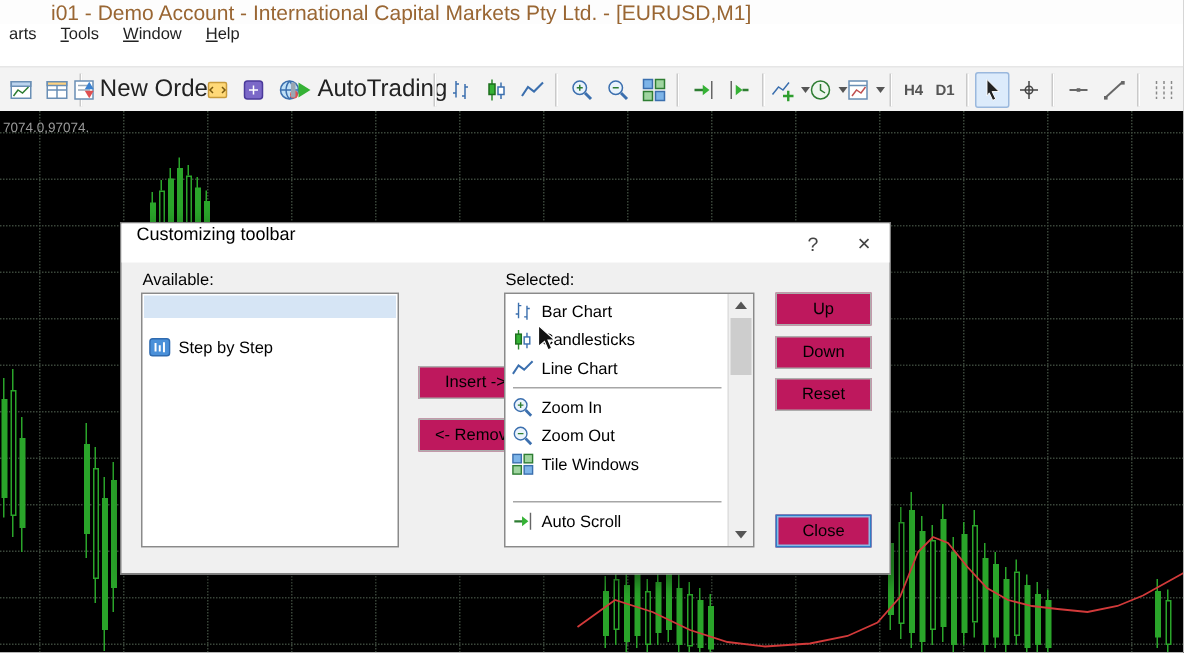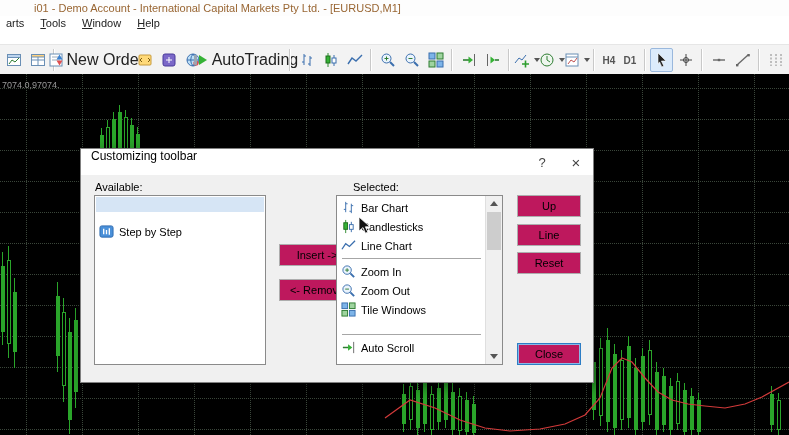--- a/index.html
+++ b/index.html
@@ -1,20 +1,20 @@
 <!DOCTYPE html>
 <html style="--candle: #2aa52a; --ma: #d23a3a;"><head>
 <meta charset="utf-8">
 <style>
   html,body{margin:0;padding:0;background:#fff;}
   .screen{position:relative;width:789px;height:435px;overflow:hidden;
           font-family:"Liberation Sans",sans-serif;background:#fff;}
 
   
-  .titlebar{height:16px;background:#fdfdfd;font-size:11px;color:#996633;
+  .titlebar{height:16px;background:#fdfdfd;font-size:14px;color:#996633;
             padding-left:34px;line-height:16px;white-space:nowrap;overflow:hidden;}
   .menubar{height:15px;font-size:11px;color:#222;padding-left:6px;display:flex;
            gap:16px;line-height:15px;background:#fff;}
   .menu-item{display:inline-block;cursor:default;}
   .menu-item.accel::first-letter{text-decoration:underline;}
   .gapbar{height:13px;background:#fff;}
   .toolbar{height:30px;background:#f3f3f3;border-top:1px solid #e6e6e6;
            border-bottom:1px solid #d6d6d6;display:flex;align-items:center;
            padding:0 2px;gap:1px;white-space:nowrap;overflow:hidden;}
   .tb{height:24px;min-width:23px;border:1px solid transparent;background:transparent;
@@ -42,21 +42,21 @@
   
   .dialog{position:absolute;left:80px;top:148px;width:512px;height:233px;background:#f0f0f0;
           border:1px solid #808080;box-shadow:4px 4px 12px rgba(0,0,0,.45);font-size:11px;z-index:10;}
   .dlg-title{height:26px;background:#fff;display:flex;padding-left:10px;}
   .dlg-title-text{flex:1;font-size:12px;color:#000;}
   .dlg-btn{width:34px;height:26px;border:none;background:transparent;font-size:13px;color:#444;
            font-family:inherit;cursor:default;}
   .dlg-btn.x{font-size:15px;}
   .lbl{position:absolute;color:#000;}
   .available-lbl{left:14px;top:32px;}
-  .selected-lbl{left:256px;top:32px;margin-left:16px;}
+  .selected-lbl{left:256px;top:32px;}
   .listbox{position:absolute;top:46px;height:170px;background:#fff;border:1px solid #8a8a8a;box-sizing:border-box;}
   .available{left:13px;width:172px;}
   .selected{left:255px;width:167px;}
   .sel-strip{height:15px;background:#d6e5f5;margin:1px 1px 2px 1px;}
   .av-items{padding-top:0;margin-top:10px;}
   .list-inner{position:absolute;left:0;top:0;right:16px;bottom:0;overflow:hidden;padding-top:2px;}
   .list-row{display:flex;align-items:center;gap:5px;height:19px;padding-left:4px;}
   .li-icon,.li-icon svg{width:15px;height:15px;display:inline-flex;flex:none;}
   .li-label{font-size:11px;color:#000;white-space:nowrap;}
   .list-sep{border-top:1px solid #a6a6a6;margin:3px 5px;}
@@ -500,21 +500,21 @@
             <span class="tri-up"></span>
           </div>
         <div class="sb-thumb"></div>
         <div class="sb-btn down">
             <span class="tri-down"></span>
           </div>
       </div>
     </div>
 
     <button class="btn up-b">Up</button>
-    <button class="btn down-b">Line</button>
+    <button class="btn down-b">Down</button>
     <button class="btn reset-b">Reset</button>
     <button class="btn close-b">Close</button>
   </div>
 
   <svg class="cursor" viewBox="0 0 14 20">
     <path d="M1 1 L1 15 L5 11.6 L7.4 17.2 L9.8 16.2 L7.4 10.8 L12 10.8 Z" fill="#111" stroke="#fff" stroke-width="0.8"></path>
   </svg>
 </div>
 
 </body></html>

